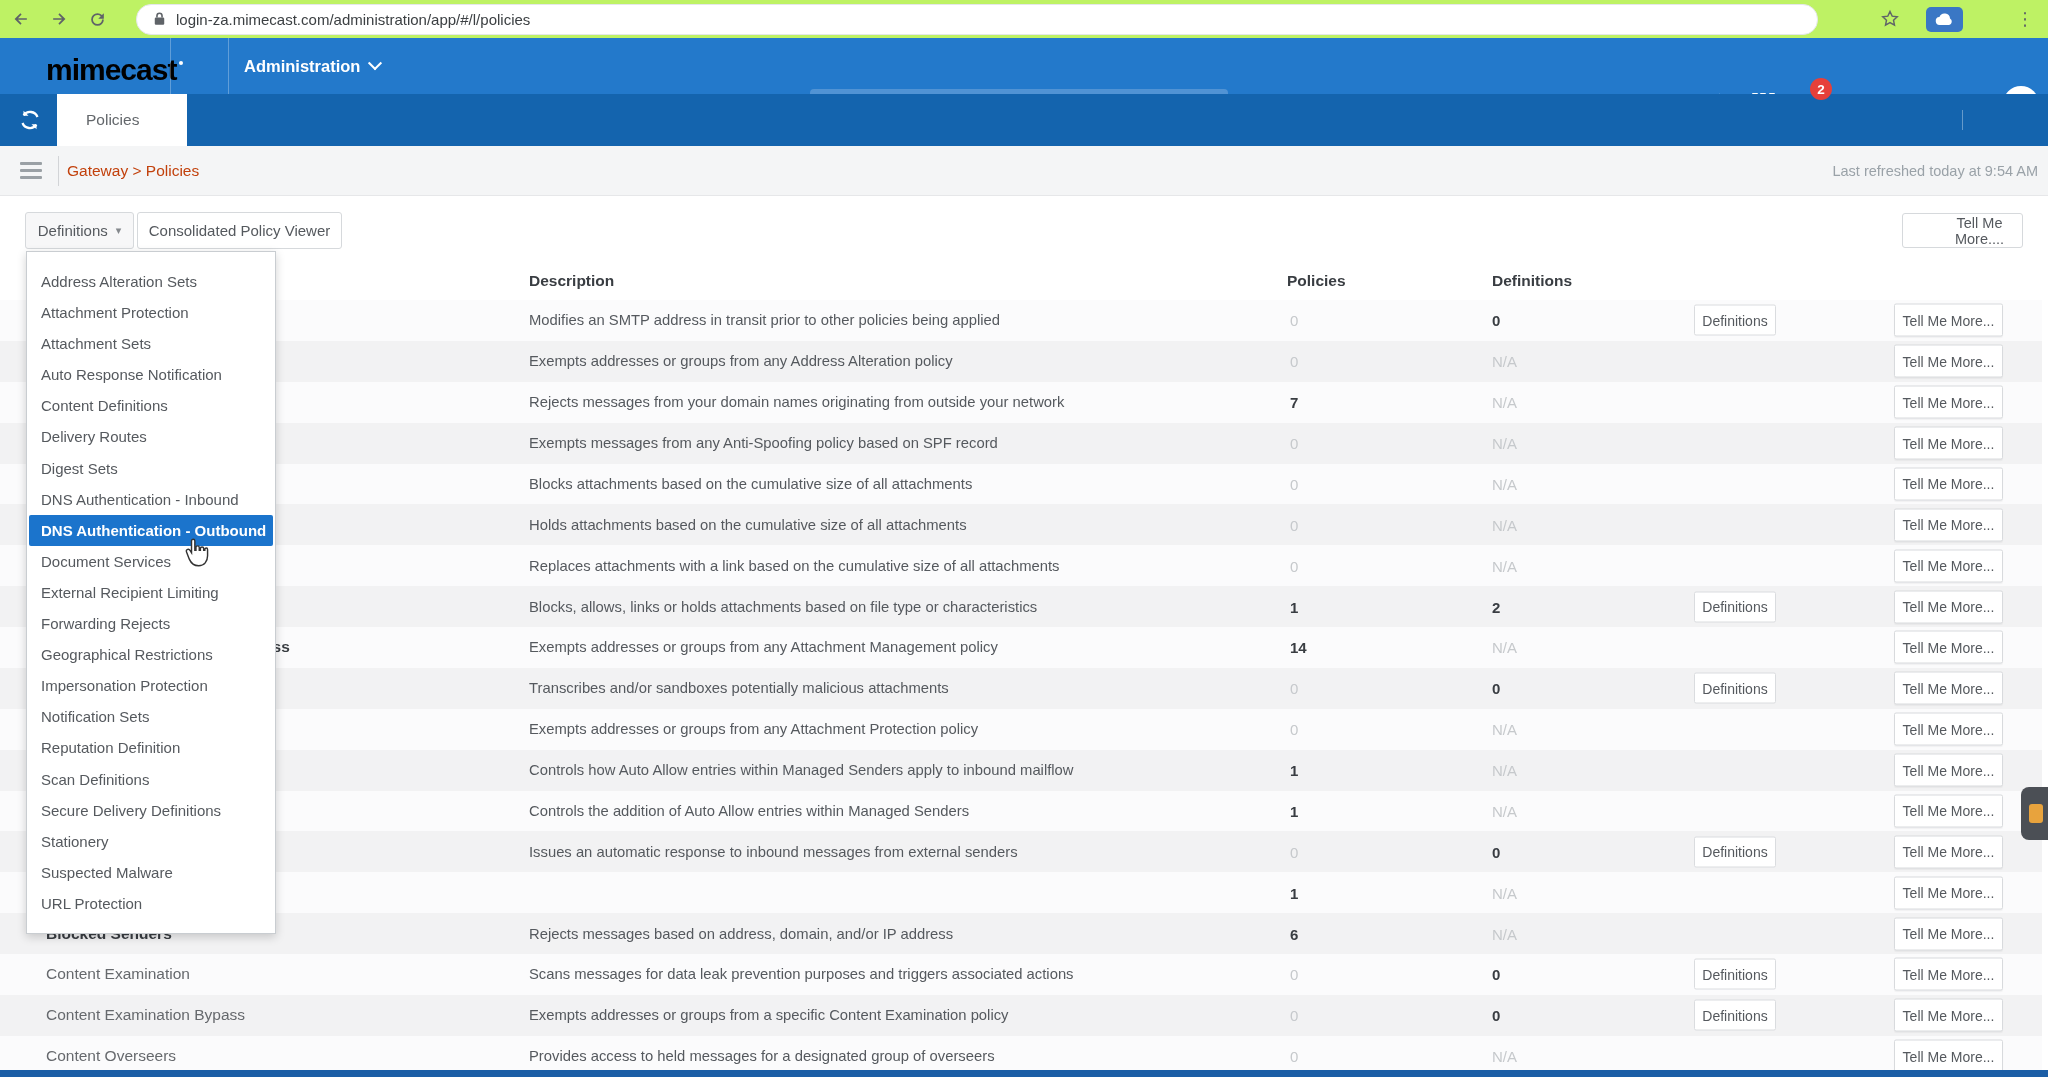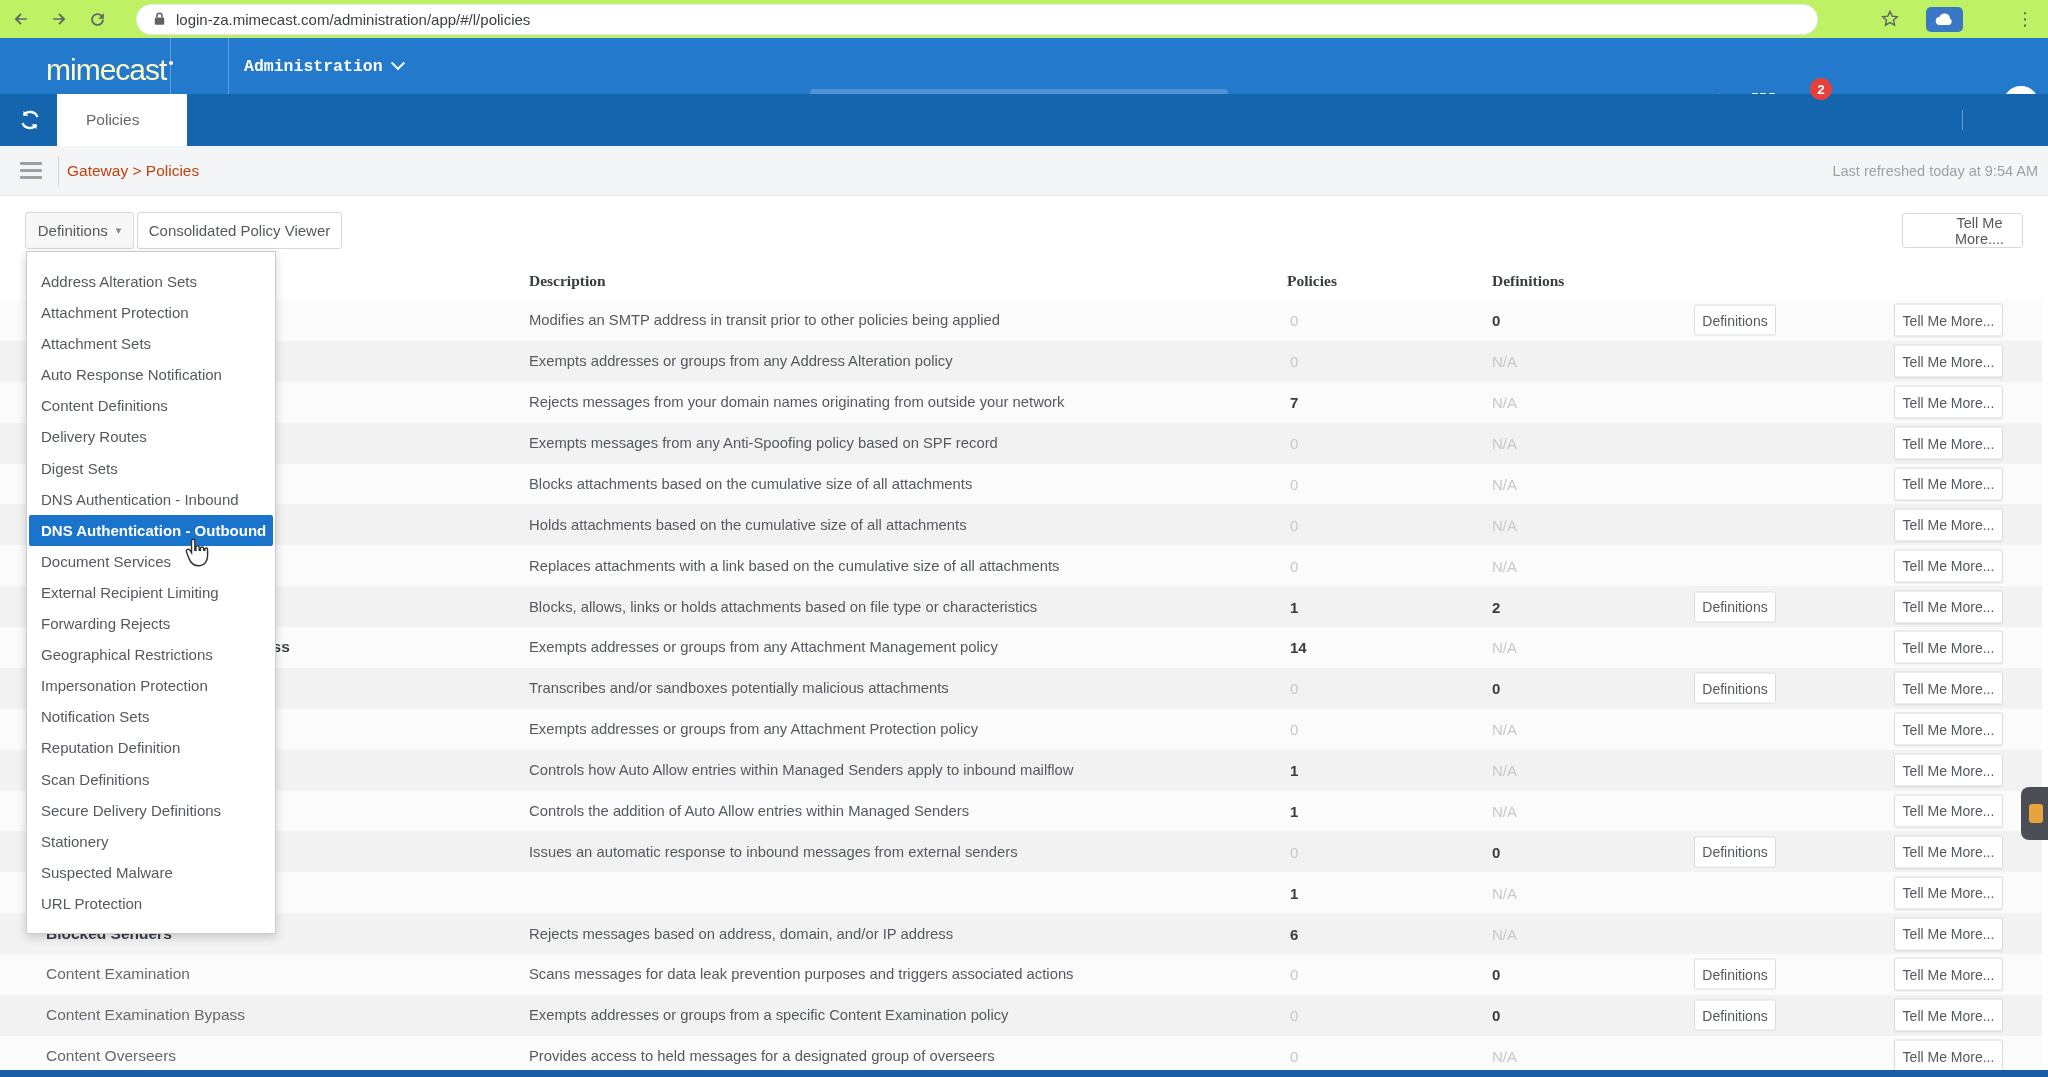--- a/index.html
+++ b/index.html
@@ -8,26 +8,26 @@
 
   
   .browser{position:absolute;top:0;left:0;width:100%;height:38px;background:#bef264;border-bottom:1px solid #dcdfe3;}
   .nav-ic{position:absolute;top:0;height:38px;display:flex;align-items:center;justify-content:center;color:#5f6368;font-size:20px;width:34px;}
   .url-pill{position:absolute;left:136px;top:4px;width:1680px;height:29px;background:#ffffff;border:1px solid #e4e7ea;border-radius:15px;}
   .url-text{position:absolute;left:176px;top:0;height:38px;display:flex;align-items:center;font-size:15px;color:#3c4043;}
   .ext-box{position:absolute;left:1926px;top:7px;width:37px;height:25px;background:#3a77c5;border-radius:5px;display:flex;align-items:center;justify-content:center;}
 
   
   .topnav{position:absolute;top:38px;left:0;width:100%;height:56px;background:var(--brand-blue);}
-  .brand{position:absolute;left:46px;top:0;height:63px;display:flex;align-items:center;color:#fef9c3;
-         font-size:30px;font-weight:normal;letter-spacing:-1px;}
+  .brand{position:absolute;left:46px;top:0;height:63px;display:flex;align-items:center;color:#000000;
+         font-size:30px;font-weight:bold;letter-spacing:-1px;}
   .brand::after{content:"";width:4px;height:4px;background:#fff;border-radius:50%;margin:-14px 0 0 3px;}
   .vdiv{position:absolute;top:0;width:1px;height:56px;background:rgba(255,255,255,.28);}
   .admin-label{position:absolute;left:244px;top:0;height:56px;display:flex;align-items:center;gap:10px;
-               color:#fff;font-size:16.5px;font-weight:bold;font-family:Liberation Mono, monospace;}
+               color:#fff;font-size:16.5px;font-weight:bold;}
   .chev{width:8px;height:8px;border-right:2px solid #fff;border-bottom:2px solid #fff;transform:rotate(45deg) translate(-2px,-2px);}
   .search-pill{position:absolute;left:810px;top:51px;width:418px;height:31px;background:#5193d4;border-radius:4px;}
   .search-input{position:absolute;left:14px;top:0;width:360px;height:31px;background:transparent;border:none;outline:none;
                 font-size:15px;color:#17395c;font-family:"Liberation Sans",sans-serif;}
   .search-input::placeholder{color:#2a567e;opacity:1;}
   .ticon{position:absolute;top:38px;height:56px;display:flex;align-items:center;justify-content:center;color:#fff;}
   .grid9{display:grid;grid-template-columns:repeat(3,6px);grid-template-rows:repeat(3,6px);gap:2.5px;}
   .grid9 i{background:#fff;border-radius:1px;}
   .badge{position:absolute;left:1810px;top:40px;min-width:22px;height:22px;background:var(--badge-red);border-radius:11px;
          color:#fff;font-size:13.5px;font-weight:bold;display:flex;align-items:center;justify-content:center;z-index:2;}
@@ -51,21 +51,21 @@
   
   .toolbar{position:absolute;top:196px;left:0;width:100%;height:65px;background:#fff;}
   .btn{box-sizing:border-box;background:#fff;border:1px solid #d6d9dc;border-radius:3px;color:#55595e;
        font-family:"Liberation Sans",sans-serif;display:flex;align-items:center;justify-content:center;cursor:pointer;}
   .defs-toggle{position:absolute;left:25px;top:16px;width:109px;height:37px;font-size:15px;background:#f7f7f8;gap:8px;}
   .caret{font-size:11px;color:#85898d;}
   .consol-btn{position:absolute;left:137px;top:16px;width:205px;height:37px;font-size:15px;}
   .tmm-top{position:absolute;left:1902px;top:17px;width:121px;height:35px;font-size:14.5px;padding-left:40px;}
 
   
-  .thead{position:absolute;top:261px;left:0;width:100%;height:39px;background:#fff;font-family:Liberation Serif, serif;}
+  .thead{position:absolute;top:261px;left:0;width:100%;height:39px;background:#fff;}
   .th{position:absolute;top:0;height:39px;display:flex;align-items:center;font-size:15.5px;font-weight:bold;color:#393d42;}
   #rows{position:absolute;top:300px;left:0;width:100%;height:777px;}
   .trow{position:relative;height:40.89px;}
   .trow.odd{background:#fbfbfc;}
   .trow.even{background:#f2f2f3;}
   .cell{position:absolute;top:50%;transform:translateY(-50%);white-space:nowrap;}
   .c-name{left:46px;font-size:15.5px;color:#66696d;}
   .c-name.strong{font-weight:bold;color:#393d42;}
   .c-desc{left:529px;font-size:14.8px;color:#55595e;}
   .c-pol{left:1290px;font-size:15px;}

